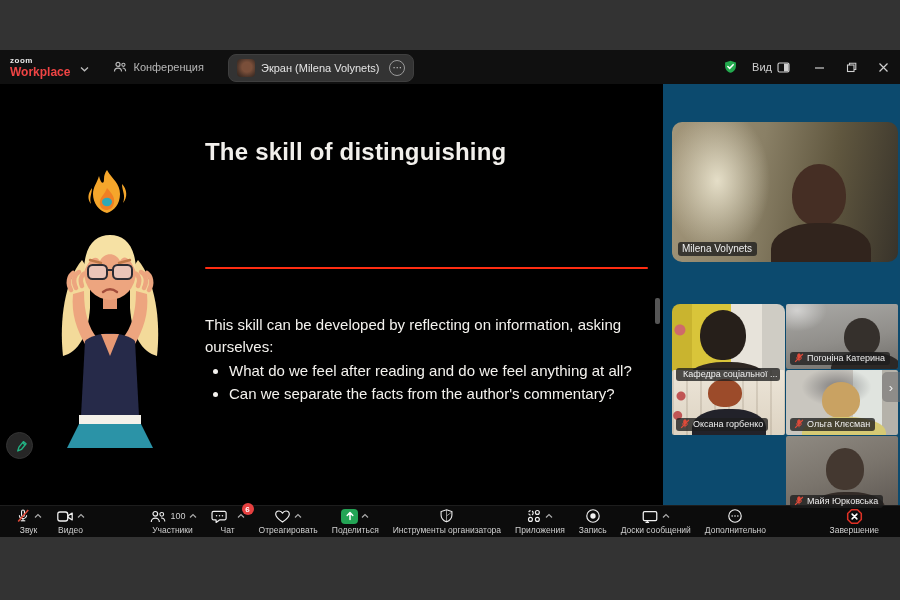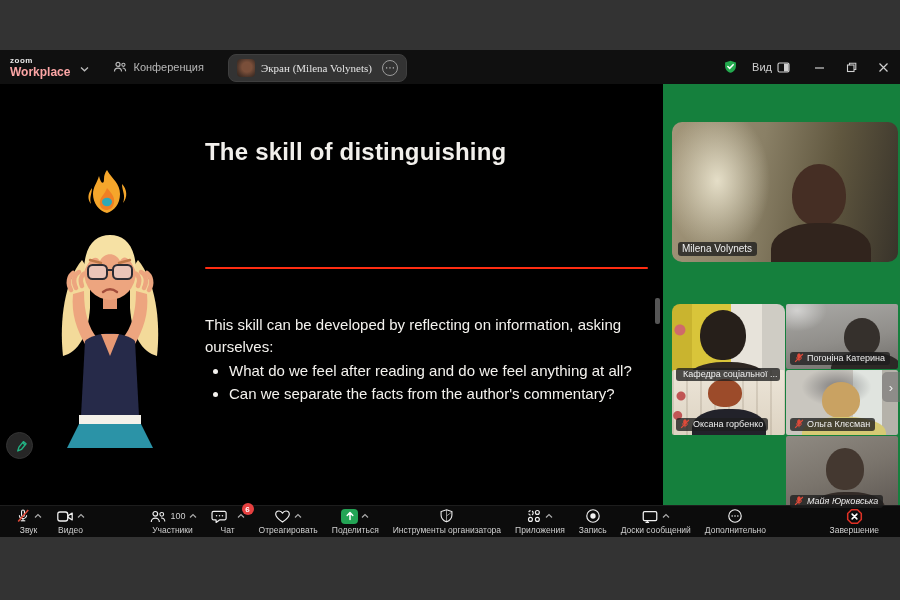--- a/index.html
+++ b/index.html
@@ -6,25 +6,25 @@
   body { font-family:"Liberation Sans","DejaVu Sans",sans-serif; background:#222; }
   .screen { position:relative; width:900px; height:600px; background:#333333; overflow:hidden; }
 
   
   .zoom-window { position:absolute; top:50px; left:0; width:900px; height:487px; background:#000; }
 
   
   .titlebar { position:relative; height:34px; background:#101010; display:flex; align-items:center; padding:0 10px; }
   .brand { display:flex; flex-direction:column; line-height:1; margin-right:4px; }
   .brand .b-top { font-size:8px; color:#e8e8e8; font-weight:bold; letter-spacing:.5px; }
-  .brand .b-bottom { font-size:12px; color:#fca5a5; font-weight:bold; margin-top:1px; }
+  .brand .b-bottom { font-size:12px; color:#ef4444; font-weight:bold; margin-top:1px; }
   .caret-down { margin:0 10px 0 6px; }
   .tab-conference { display:flex; align-items:center; gap:6px; color:#b8b8b8; font-size:11px; margin-left:14px; }
   .tab-screen { position:absolute; left:228px; top:4px; height:26px; display:flex; align-items:center; gap:6px;
-    background:#333333; border:1px solid #3f3f3f; border-radius:8px; padding:13px 8px;font-family:Liberation Serif, serif; }
+    background:#333333; border:1px solid #3f3f3f; border-radius:8px; padding:13px 8px; }
   .tab-avatar { width:18px; height:18px; border-radius:4px;
     background: radial-gradient(circle at 55% 45%, #7a4f3a 0 35%, #4a3328 70%, #2c221c 100%); }
   .tab-screen .tab-label { color:#e4e4e4; font-size:11px; white-space:nowrap; }
   .tab-more { width:16px; height:16px; border:1px solid #9a9a9a; border-radius:50%; color:#c8c8c8;
     font-size:10px; line-height:14px; text-align:center; margin-left:4px; }
   .titlebar-right { margin-left:auto; display:flex; align-items:center; gap:14px; }
   .view-group { display:flex; align-items:center; gap:5px; color:#cfcfcf; font-size:11px; }
   .win-controls { display:flex; align-items:center; gap:18px; margin-left:8px; color:#cfcfcf; }
   .win-btn { display:flex; align-items:center; justify-content:center; width:14px; height:14px; cursor:default; }
 
@@ -39,21 +39,21 @@
   .slide-title .red { color:#ff2d12; }
   .title-underline { position:absolute; left:205px; top:183px; width:443px; height:2px; background:#ff2d12; border-radius:1px; }
   .slide-body { position:absolute; left:205px; top:230px; width:450px; color:#f4f2ee; font-size:15px; line-height:1.45; }
   .slide-body ul { margin:2px 0 0 24px; }
   .slide-body li { margin-top:2px; }
   .annotate-btn { position:absolute; left:6px; top:348px; width:27px; height:27px; border-radius:50%;
     background:#262626; border:1px solid #343434; display:flex; align-items:center; justify-content:center; }
   .scroll-handle { position:absolute; right:3px; top:214px; width:5px; height:26px; background:#565656; border-radius:2px; }
 
   
-  .video-panel { position:relative; width:237px; height:421px; background:#15803d; }
+  .video-panel { position:relative; width:237px; height:421px; background:#0c4a6e; }
   .vtile { position:absolute; overflow:hidden; background:#666; }
   .vtile::before, .vtile::after { content:""; position:absolute; }
   .vtile::before { border-radius:50% 50% 46% 46%; }     
   .vtile::after { border-radius:45% 45% 10px 10px; }    
   .vlabel { position:absolute; left:4px; bottom:4px; display:flex; align-items:center; gap:3px;
     background:rgba(30,30,30,.78); border-radius:3px; padding:1px 5px 2px 4px; color:#efefef; font-size:9px;
     max-width:92%; white-space:nowrap; overflow:hidden; z-index:3; }
   .spotlight { left:9px; top:38px; width:226px; height:140px; border-radius:10px; }
   .spotlight .vlabel { font-size:10px; left:6px; bottom:6px; }
 
@@ -104,21 +104,21 @@
       radial-gradient(circle 9px at 52% 50%, #8d6a56 0 9px, rgba(0,0,0,0) 10px),
       linear-gradient(160deg, #8f8a82 0%, #7a746c 50%, #5d5752 100%); }
   .scene-maiia::before { width:38px; height:42px; left:36%; top:16%; background:#443830; }
   .scene-maiia::after { width:74px; height:34px; left:22%; top:74%; background:#332b27; }
 
   .g00 { left:9px;  top:220px; width:113px; height:81px; border-radius:8px; }
   .g01 { left:123px; top:220px; width:112px; height:65px; border-radius:2px; }
   .g10 { left:9px;  top:286px; width:113px; height:65px; border-radius:2px; }
   .g11 { left:123px; top:286px; width:112px; height:65px; border-radius:2px; }
   .g20 { left:9px;  top:352px; width:113px; height:65px; border-radius:2px; }
-  .g21 { left:123px; top:352px; width:112px; height:76px; border-radius:2px;font-style:italic; }
+  .g21 { left:123px; top:352px; width:112px; height:76px; border-radius:2px; }
 
   .next-page-btn { position:absolute; right:0; top:288px; width:18px; height:30px;
     background:rgba(110,110,110,.55); border-radius:5px 0 0 5px; color:#f0f0f0; font-size:13px;
     display:flex; align-items:center; justify-content:center; z-index:4; }
 
   
   .toolbar { position:relative; height:32px; background:#0c0c0c; border-top:1px solid #1d1d1d;
     display:flex; align-items:center; padding:0 8px; }
   .titem { display:flex; flex-direction:column; align-items:center; justify-content:center;
     padding:0 7px; height:32px; cursor:default; }

